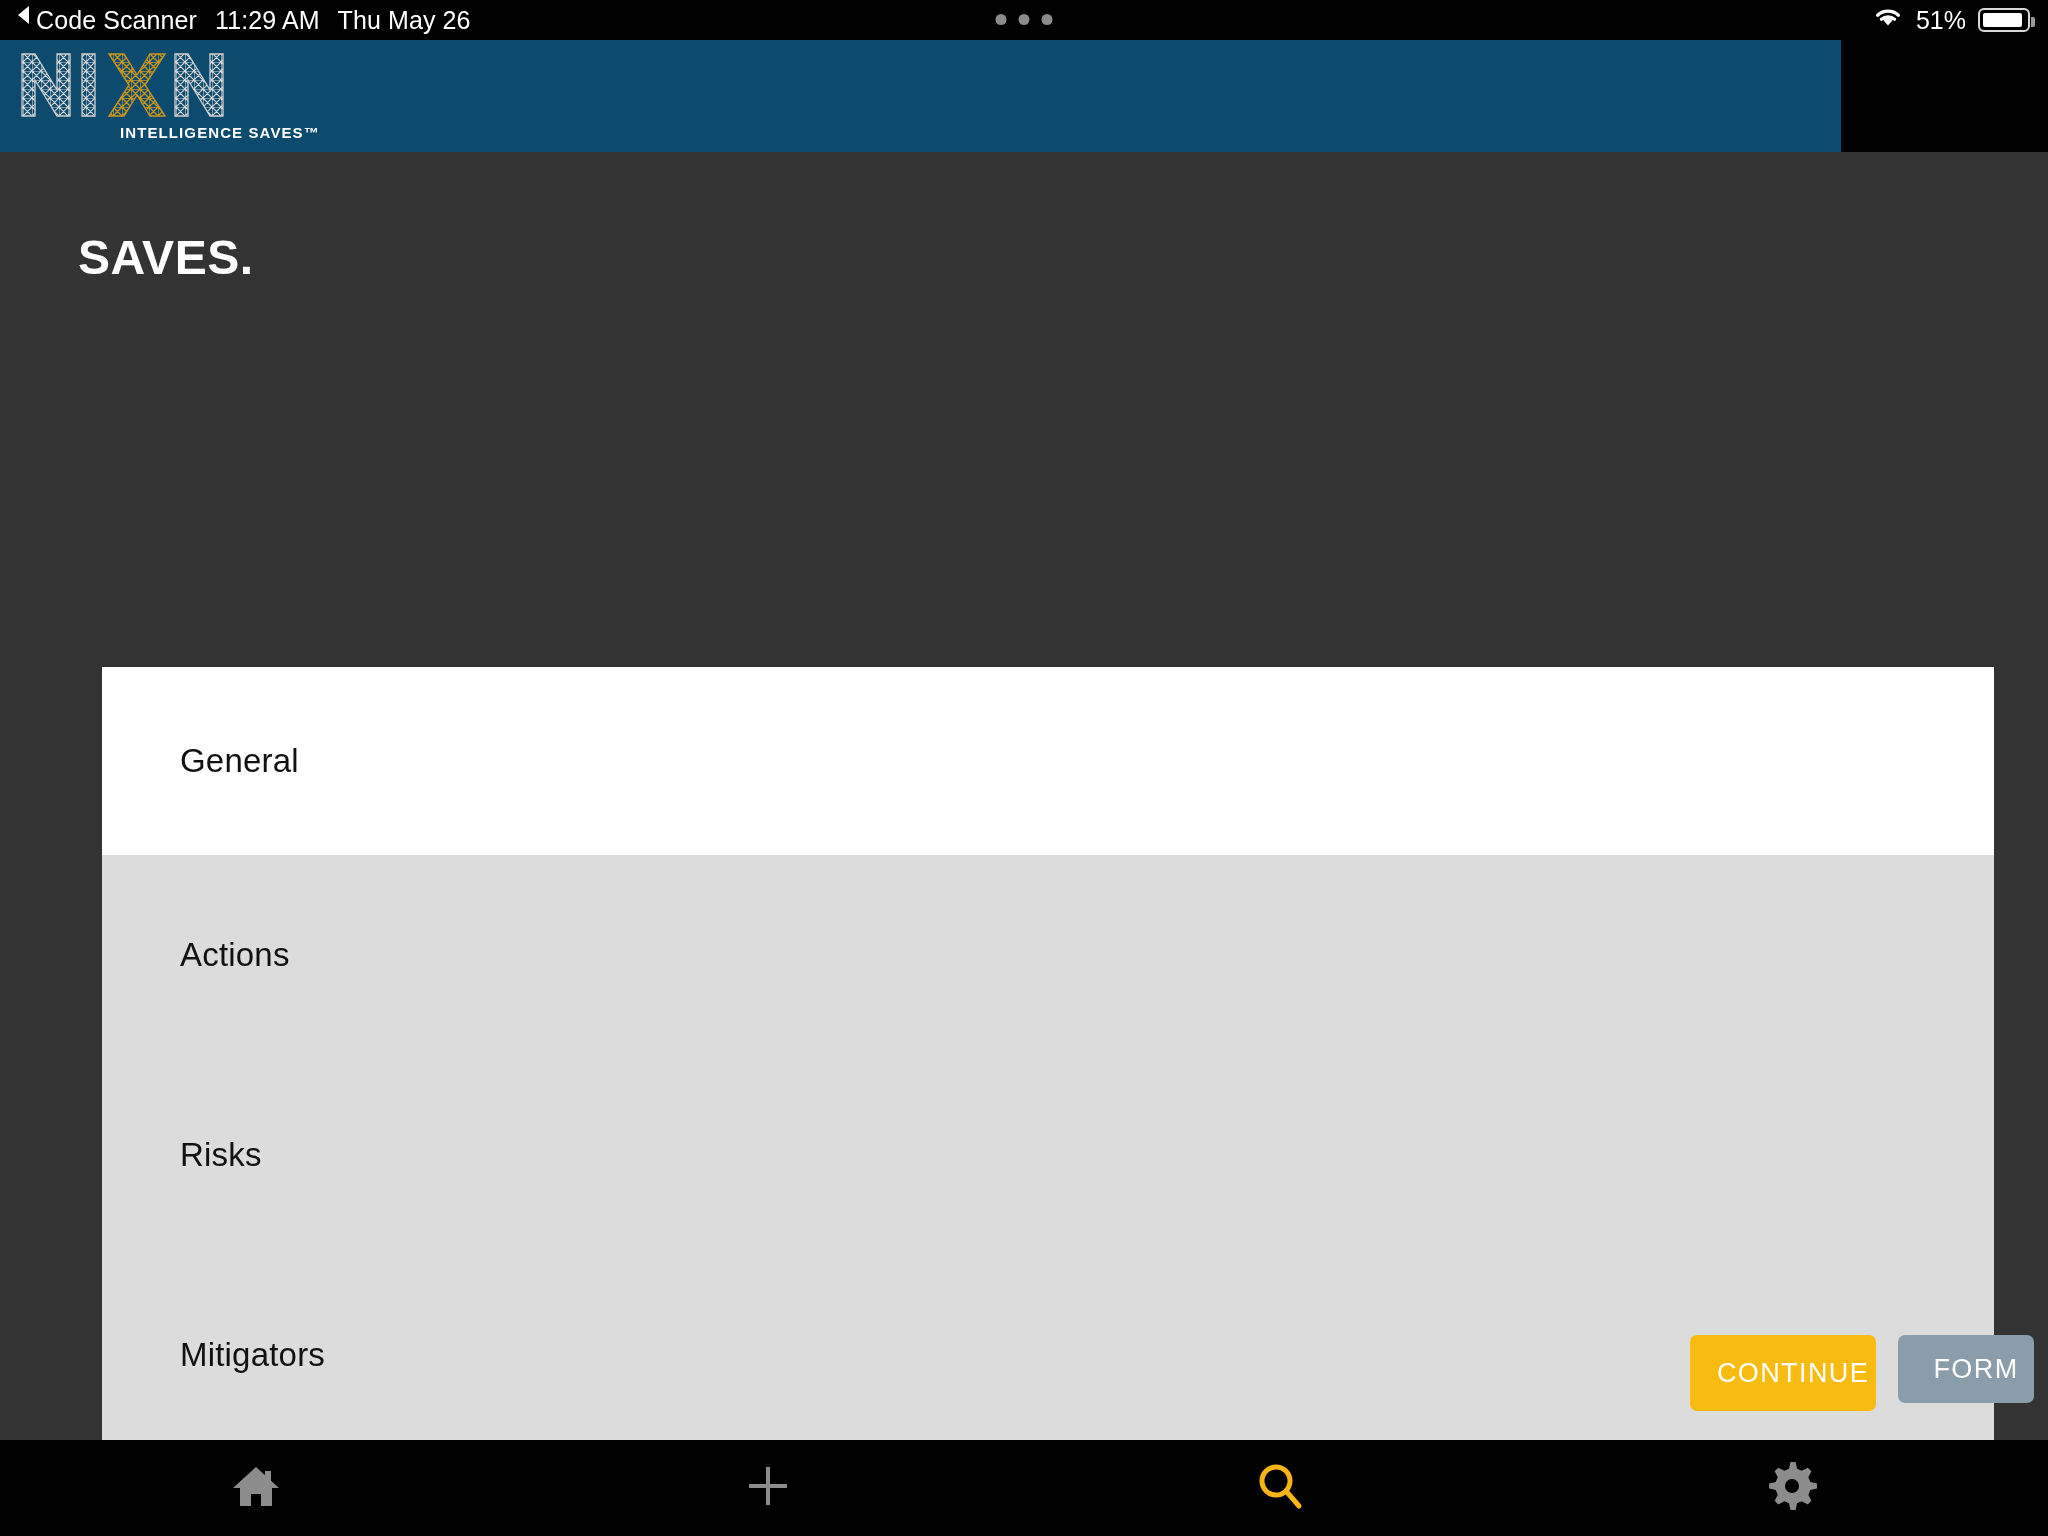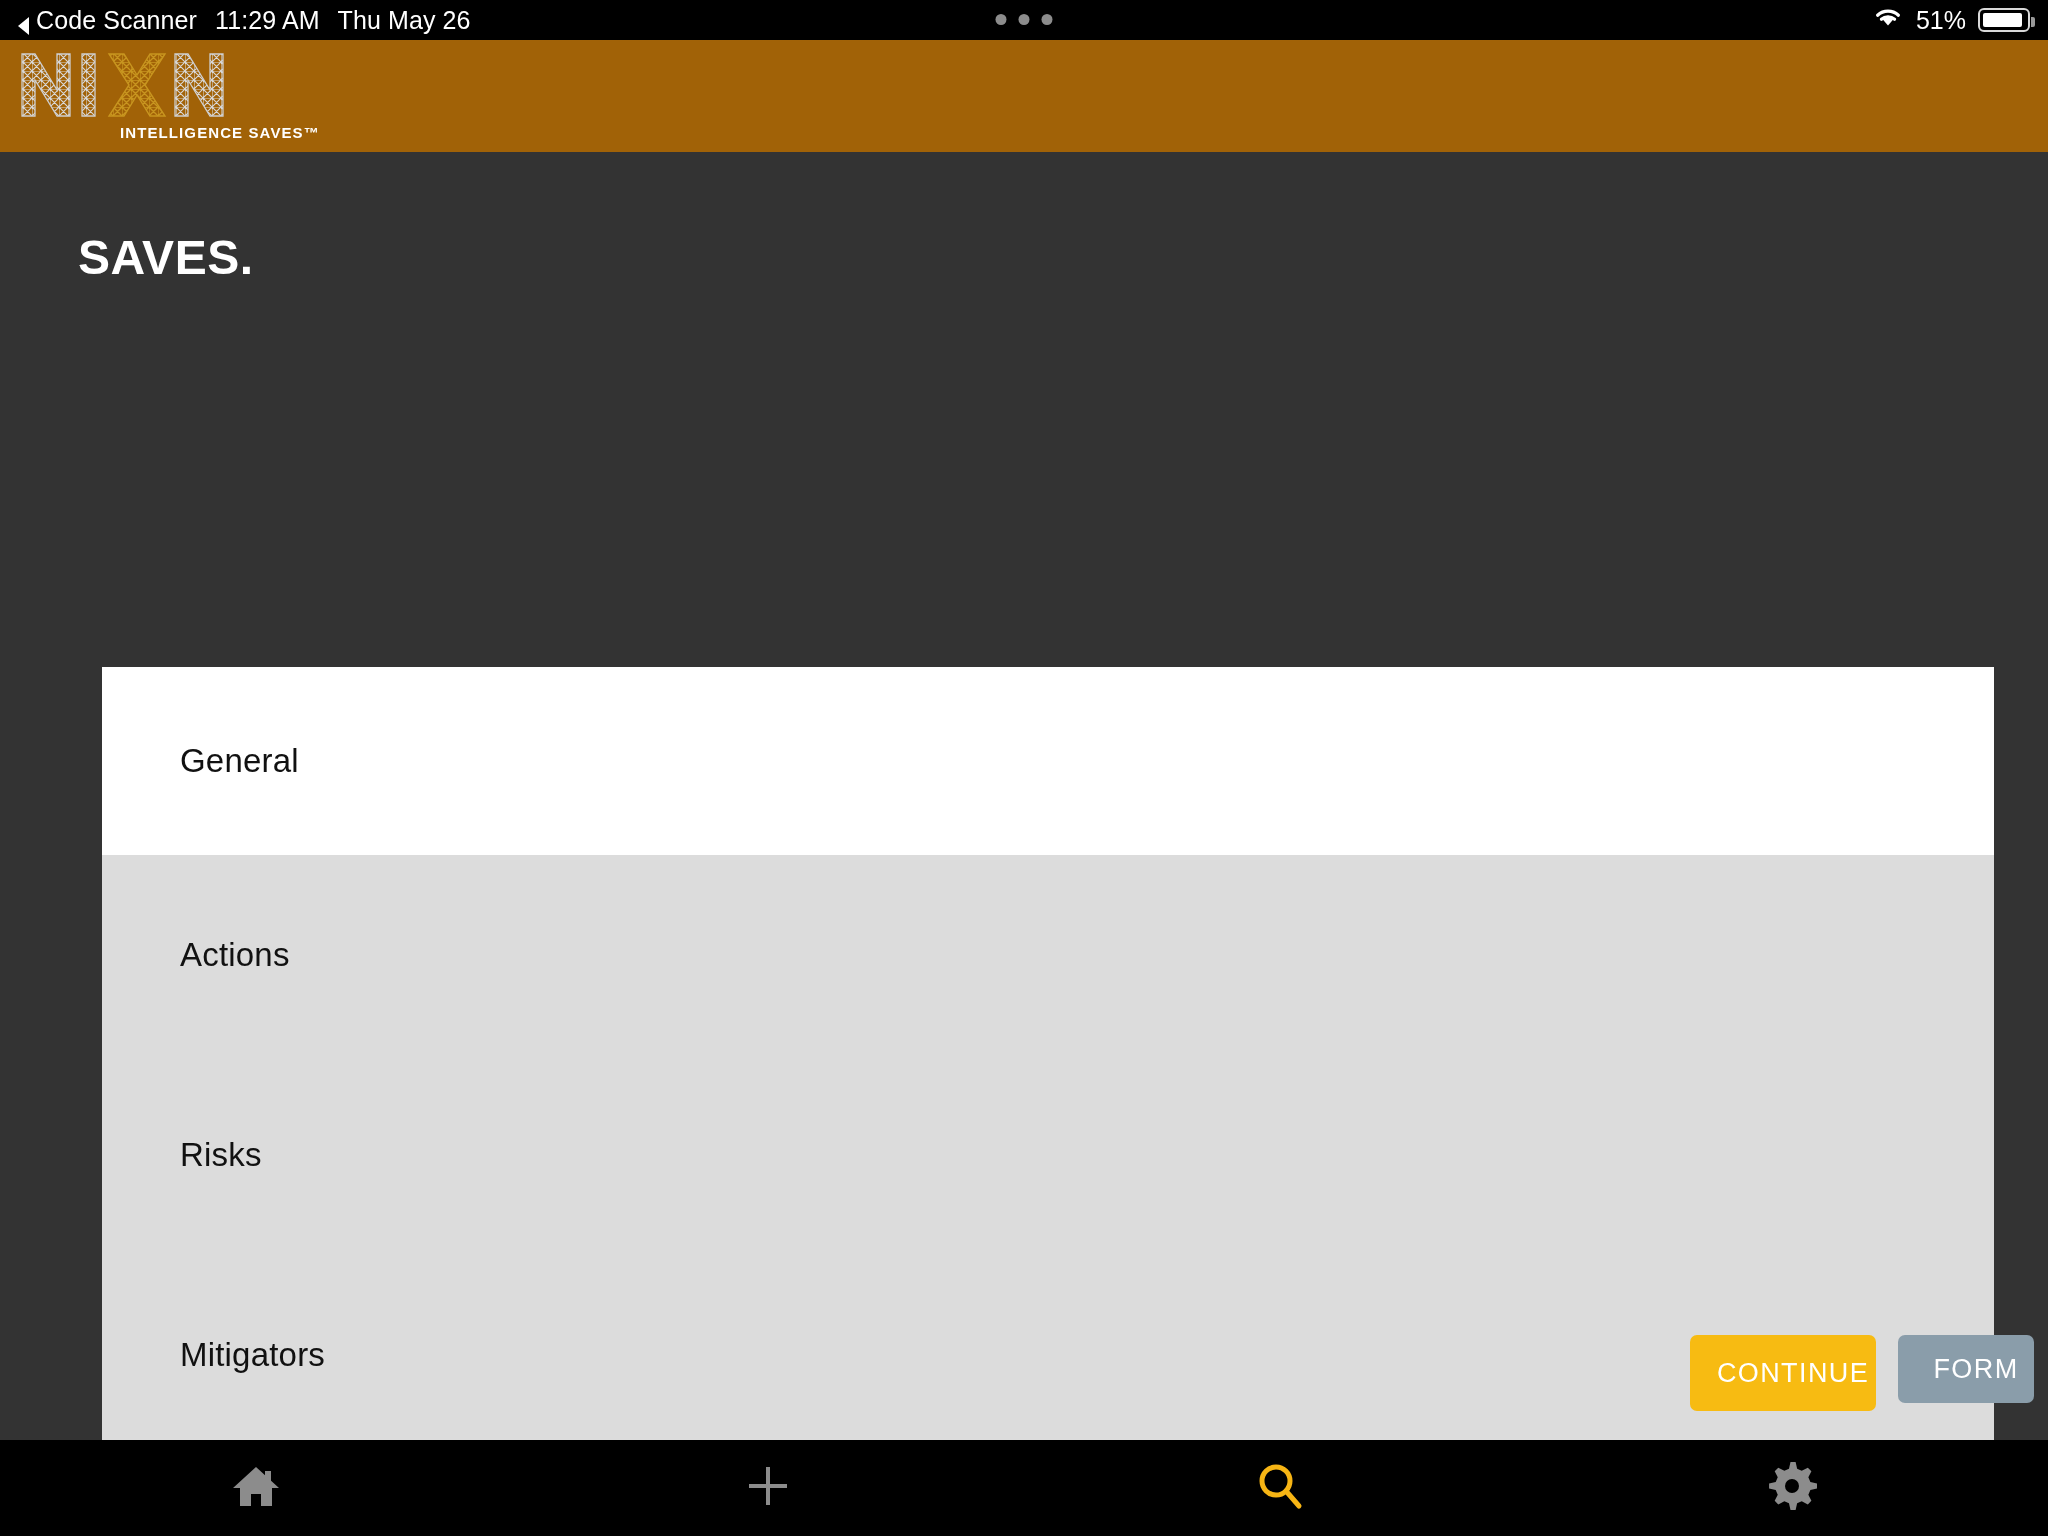--- a/index.html
+++ b/index.html
@@ -14,21 +14,21 @@
   
   .statusbar {
     position:absolute; top:0; left:0; width:2048px; height:40px;
     background:#000; color:#fff;
   }
   .sb-left {
     position:absolute; left:18px; top:0; height:40px;
     display:flex; align-items:center; gap:18px;
     font-size:25px; letter-spacing:0.1px;
   }
-  .sb-back { display:flex; align-items:flex-end; gap:7px; }
+  .sb-back { display:flex; align-items:flex-start; gap:7px; }
   .tri-left {
     width:0; height:0;
     border-top:9px solid transparent;
     border-bottom:9px solid transparent;
     border-right:11px solid #fff;
     display:inline-block;
   }
   .sb-dots {
     position:absolute; left:50%; top:14px; transform:translateX(-50%);
     display:flex; gap:12px;
@@ -47,22 +47,22 @@
   }
   .batt::after {
     content:""; position:absolute; right:-7px; top:7px;
     width:4px; height:10px; background:rgba(255,255,255,0.6);
     border-radius:0 2px 2px 0;
   }
   .batt-fill { height:14px; margin-left:3px; background:#fff; border-radius:2px; width:39px; }
 
   
   .brandbar {
-    position:absolute; top:40px; left:0; width:2048px; height:112px;
-    background:#a16207;
+    position:absolute; top:40px; left:0; width:1841px; height:112px;
+    background:#0c4a6e;
     text-align:center;
   }
   .logo-wrap { position:absolute; left:14px; top:4px; }
   .logo-svg { display:block; }
   .tagline {
     position:absolute; left:120px; top:84px;
     color:#fff; font-size:15px; font-weight:bold;
     letter-spacing:1.1px;
     font-family:"Liberation Sans", sans-serif;
   }

